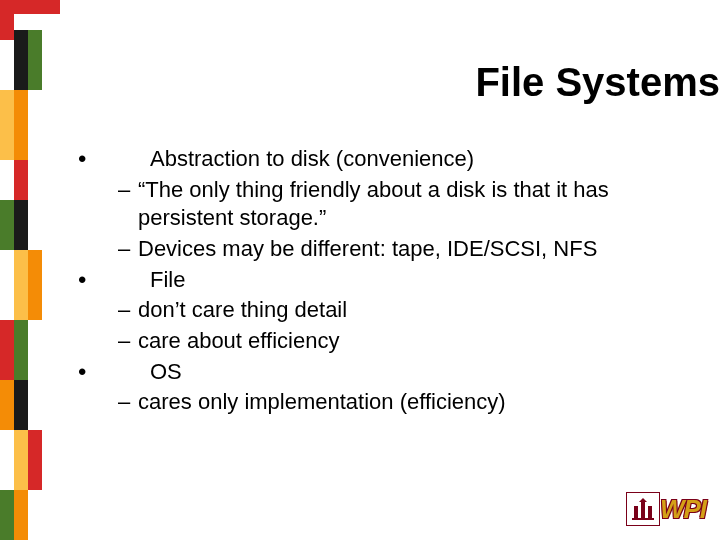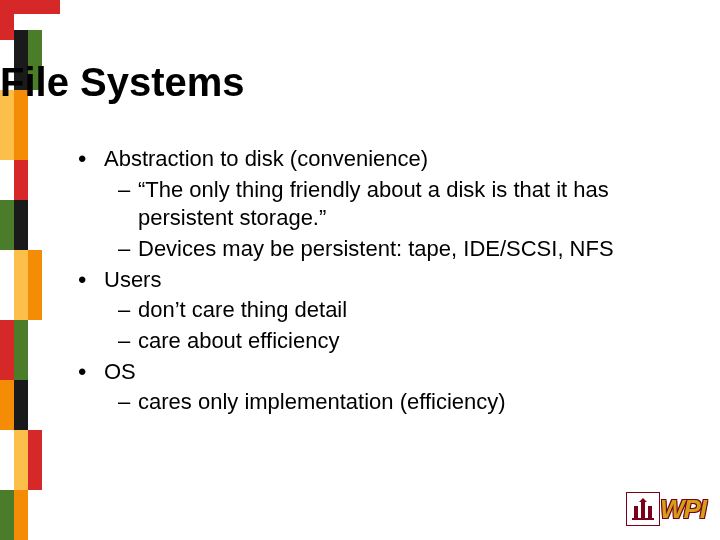--- a/index.html
+++ b/index.html
@@ -19,21 +19,21 @@
     width: 14px;
   }
   .stripe-horiz {
     height: 14px;
   }
   .title {
     position: absolute;
     top: 60px;
     left: 0;
     width: 100%;
-    text-align: left;
+    text-align: right;
     font-size: 40px;
     color: #000;
   }
   .content {
     position: absolute;
     top: 145px;
     left: 78px;
     right: 40px;
     font-size: 22px;
     color: #000;
@@ -44,20 +44,21 @@
     margin-bottom: 2px;
   }
   .bullet .dot {
     width: 26px;
     flex-shrink: 0;
     font-size: 24px;
     line-height: 1.2;
   }
   .bullet .txt {
     flex: 1;
+    margin-left: 46px;
   }
   .sub {
     display: flex;
     margin-left: 40px;
     margin-bottom: 2px;
   }
   .sub .dash {
     width: 20px;
     flex-shrink: 0;
   }
@@ -121,26 +122,26 @@
   <div class="bullet">
     <div class="dot">•</div>
     <div class="txt">Abstraction to disk (convenience)</div>
   </div>
   <div class="sub">
     <div class="dash">–</div>
     <div class="txt">“The only thing friendly about a disk is that it has persistent storage.”</div>
   </div>
   <div class="sub">
     <div class="dash">–</div>
-    <div class="txt">Devices may be persistent: tape, IDE/SCSI, NFS</div>
+    <div class="txt">Devices may be different: tape, IDE/SCSI, NFS</div>
   </div>
 
   <div class="bullet">
     <div class="dot">•</div>
-    <div class="txt">Users</div>
+    <div class="txt">File</div>
   </div>
   <div class="sub">
     <div class="dash">–</div>
     <div class="txt">don’t care thing detail</div>
   </div>
   <div class="sub">
     <div class="dash">–</div>
     <div class="txt">care about efficiency</div>
   </div>
 

